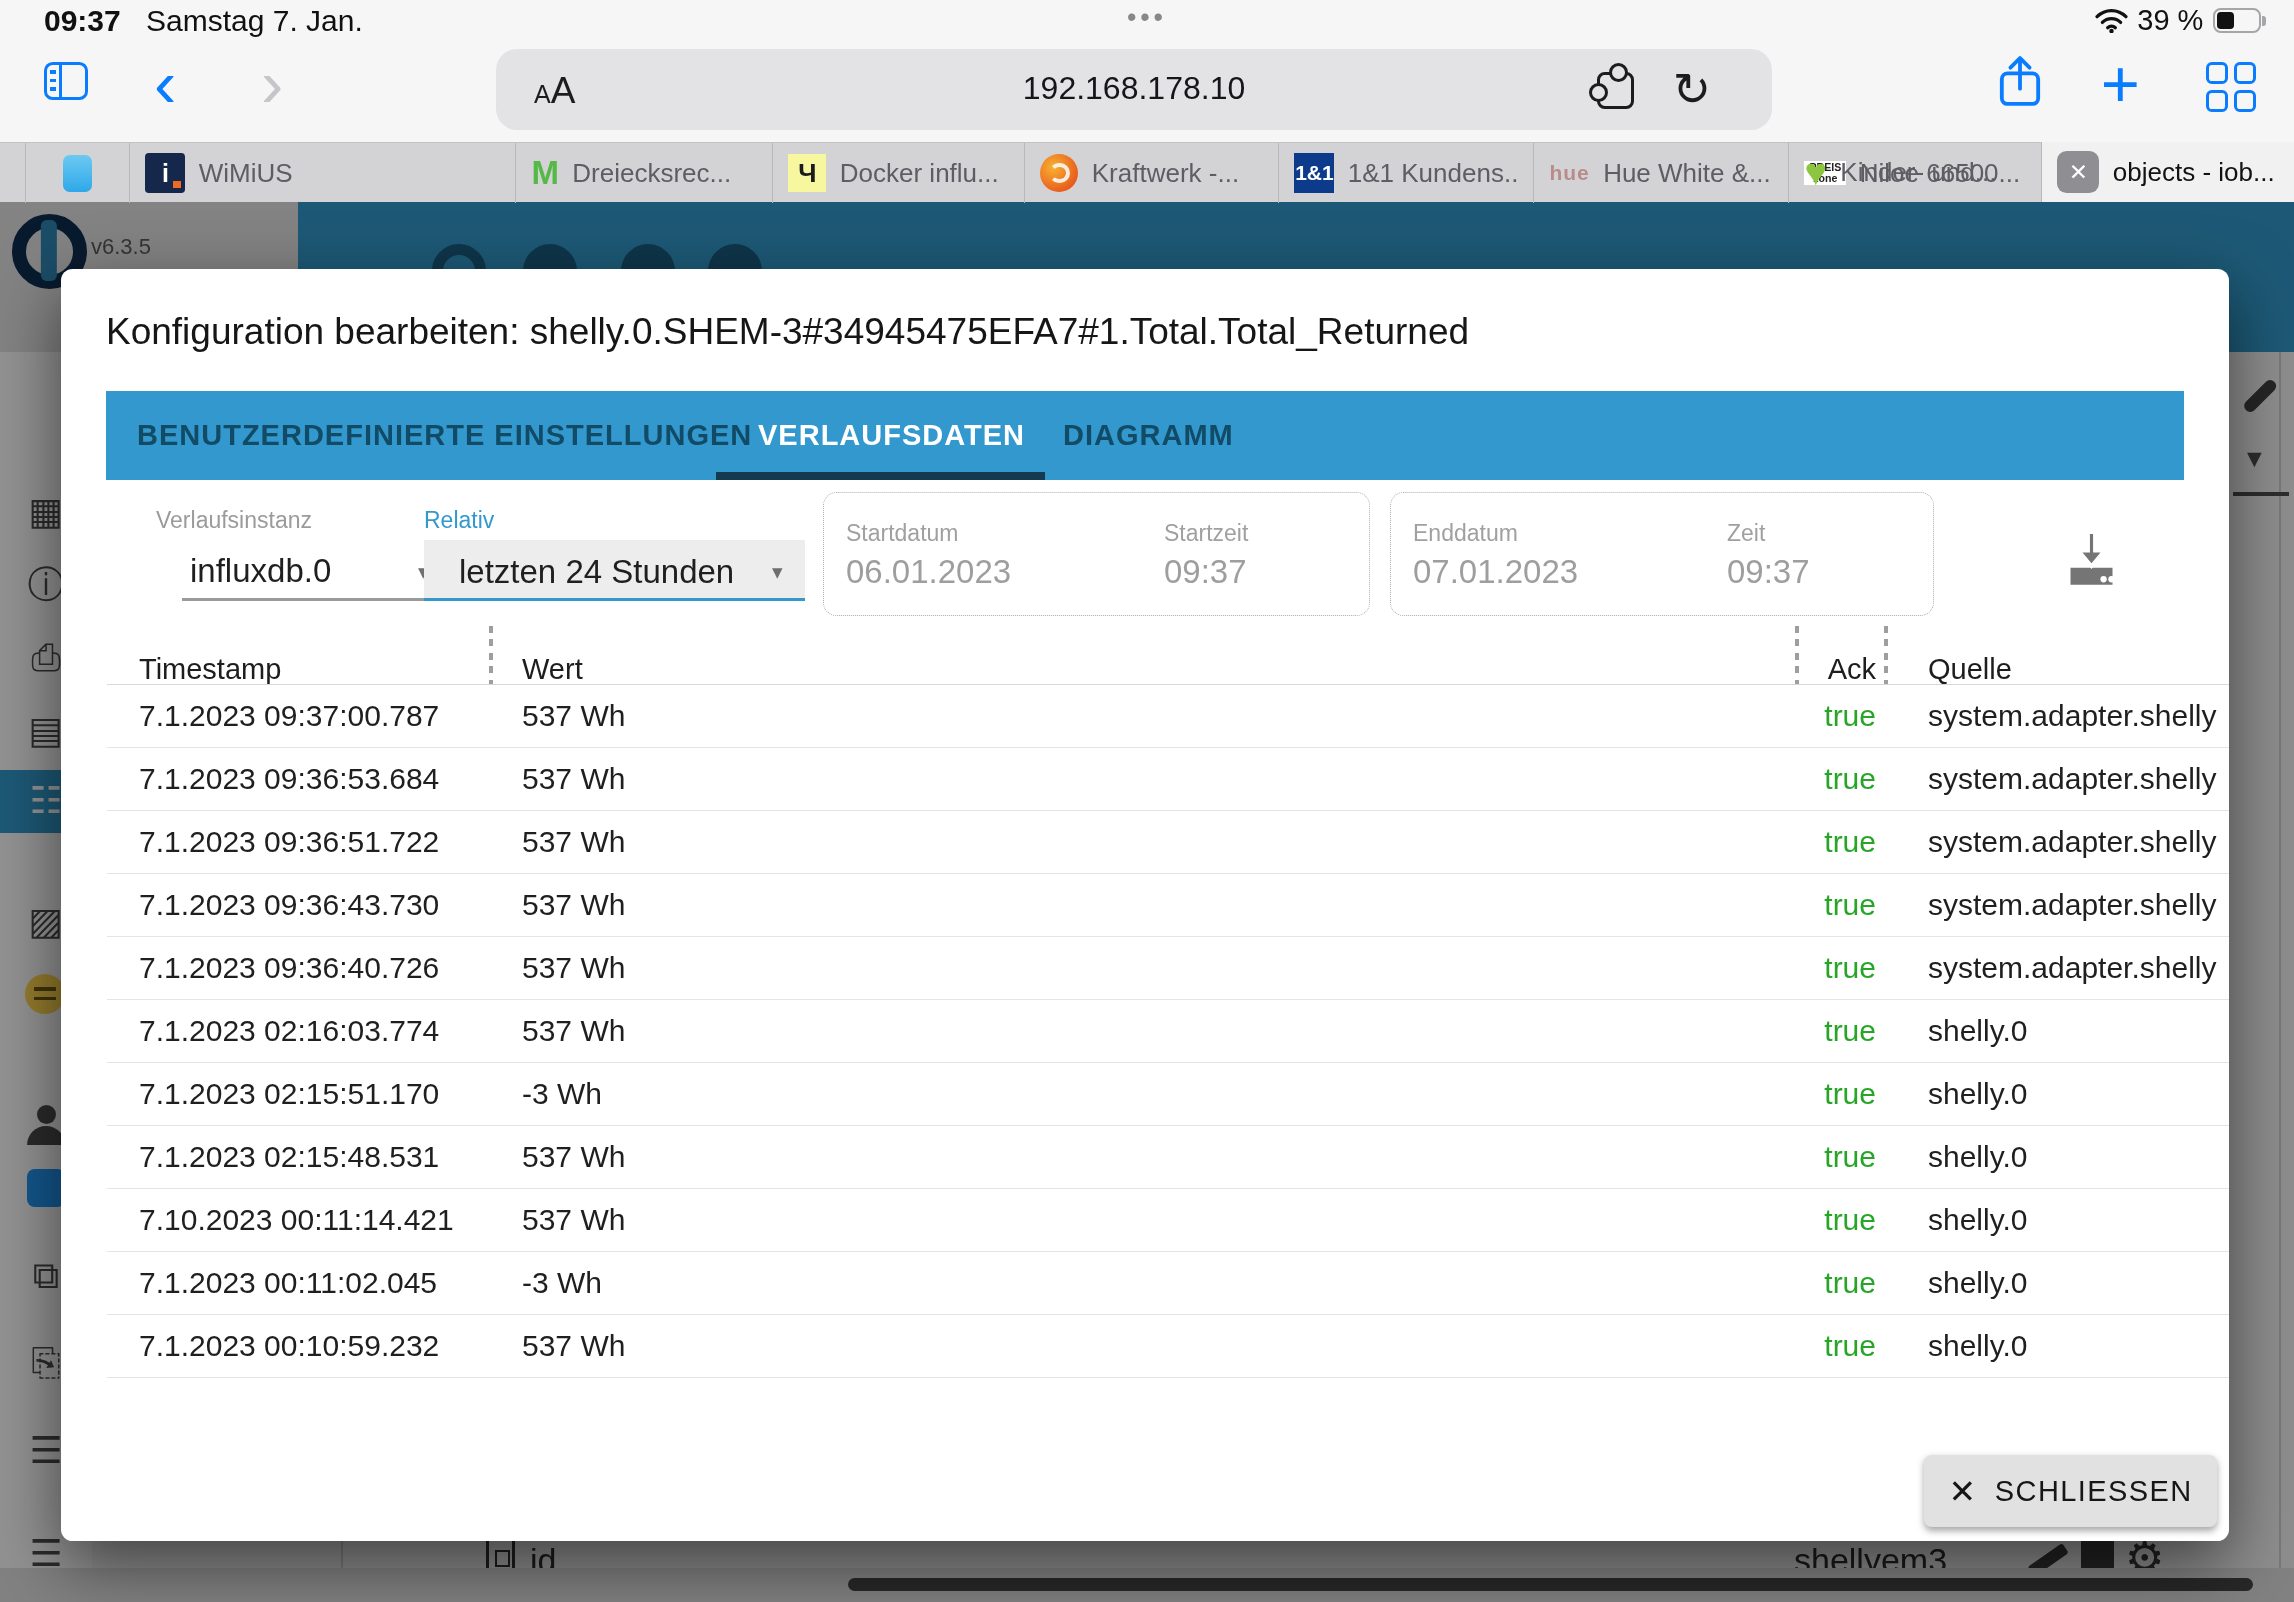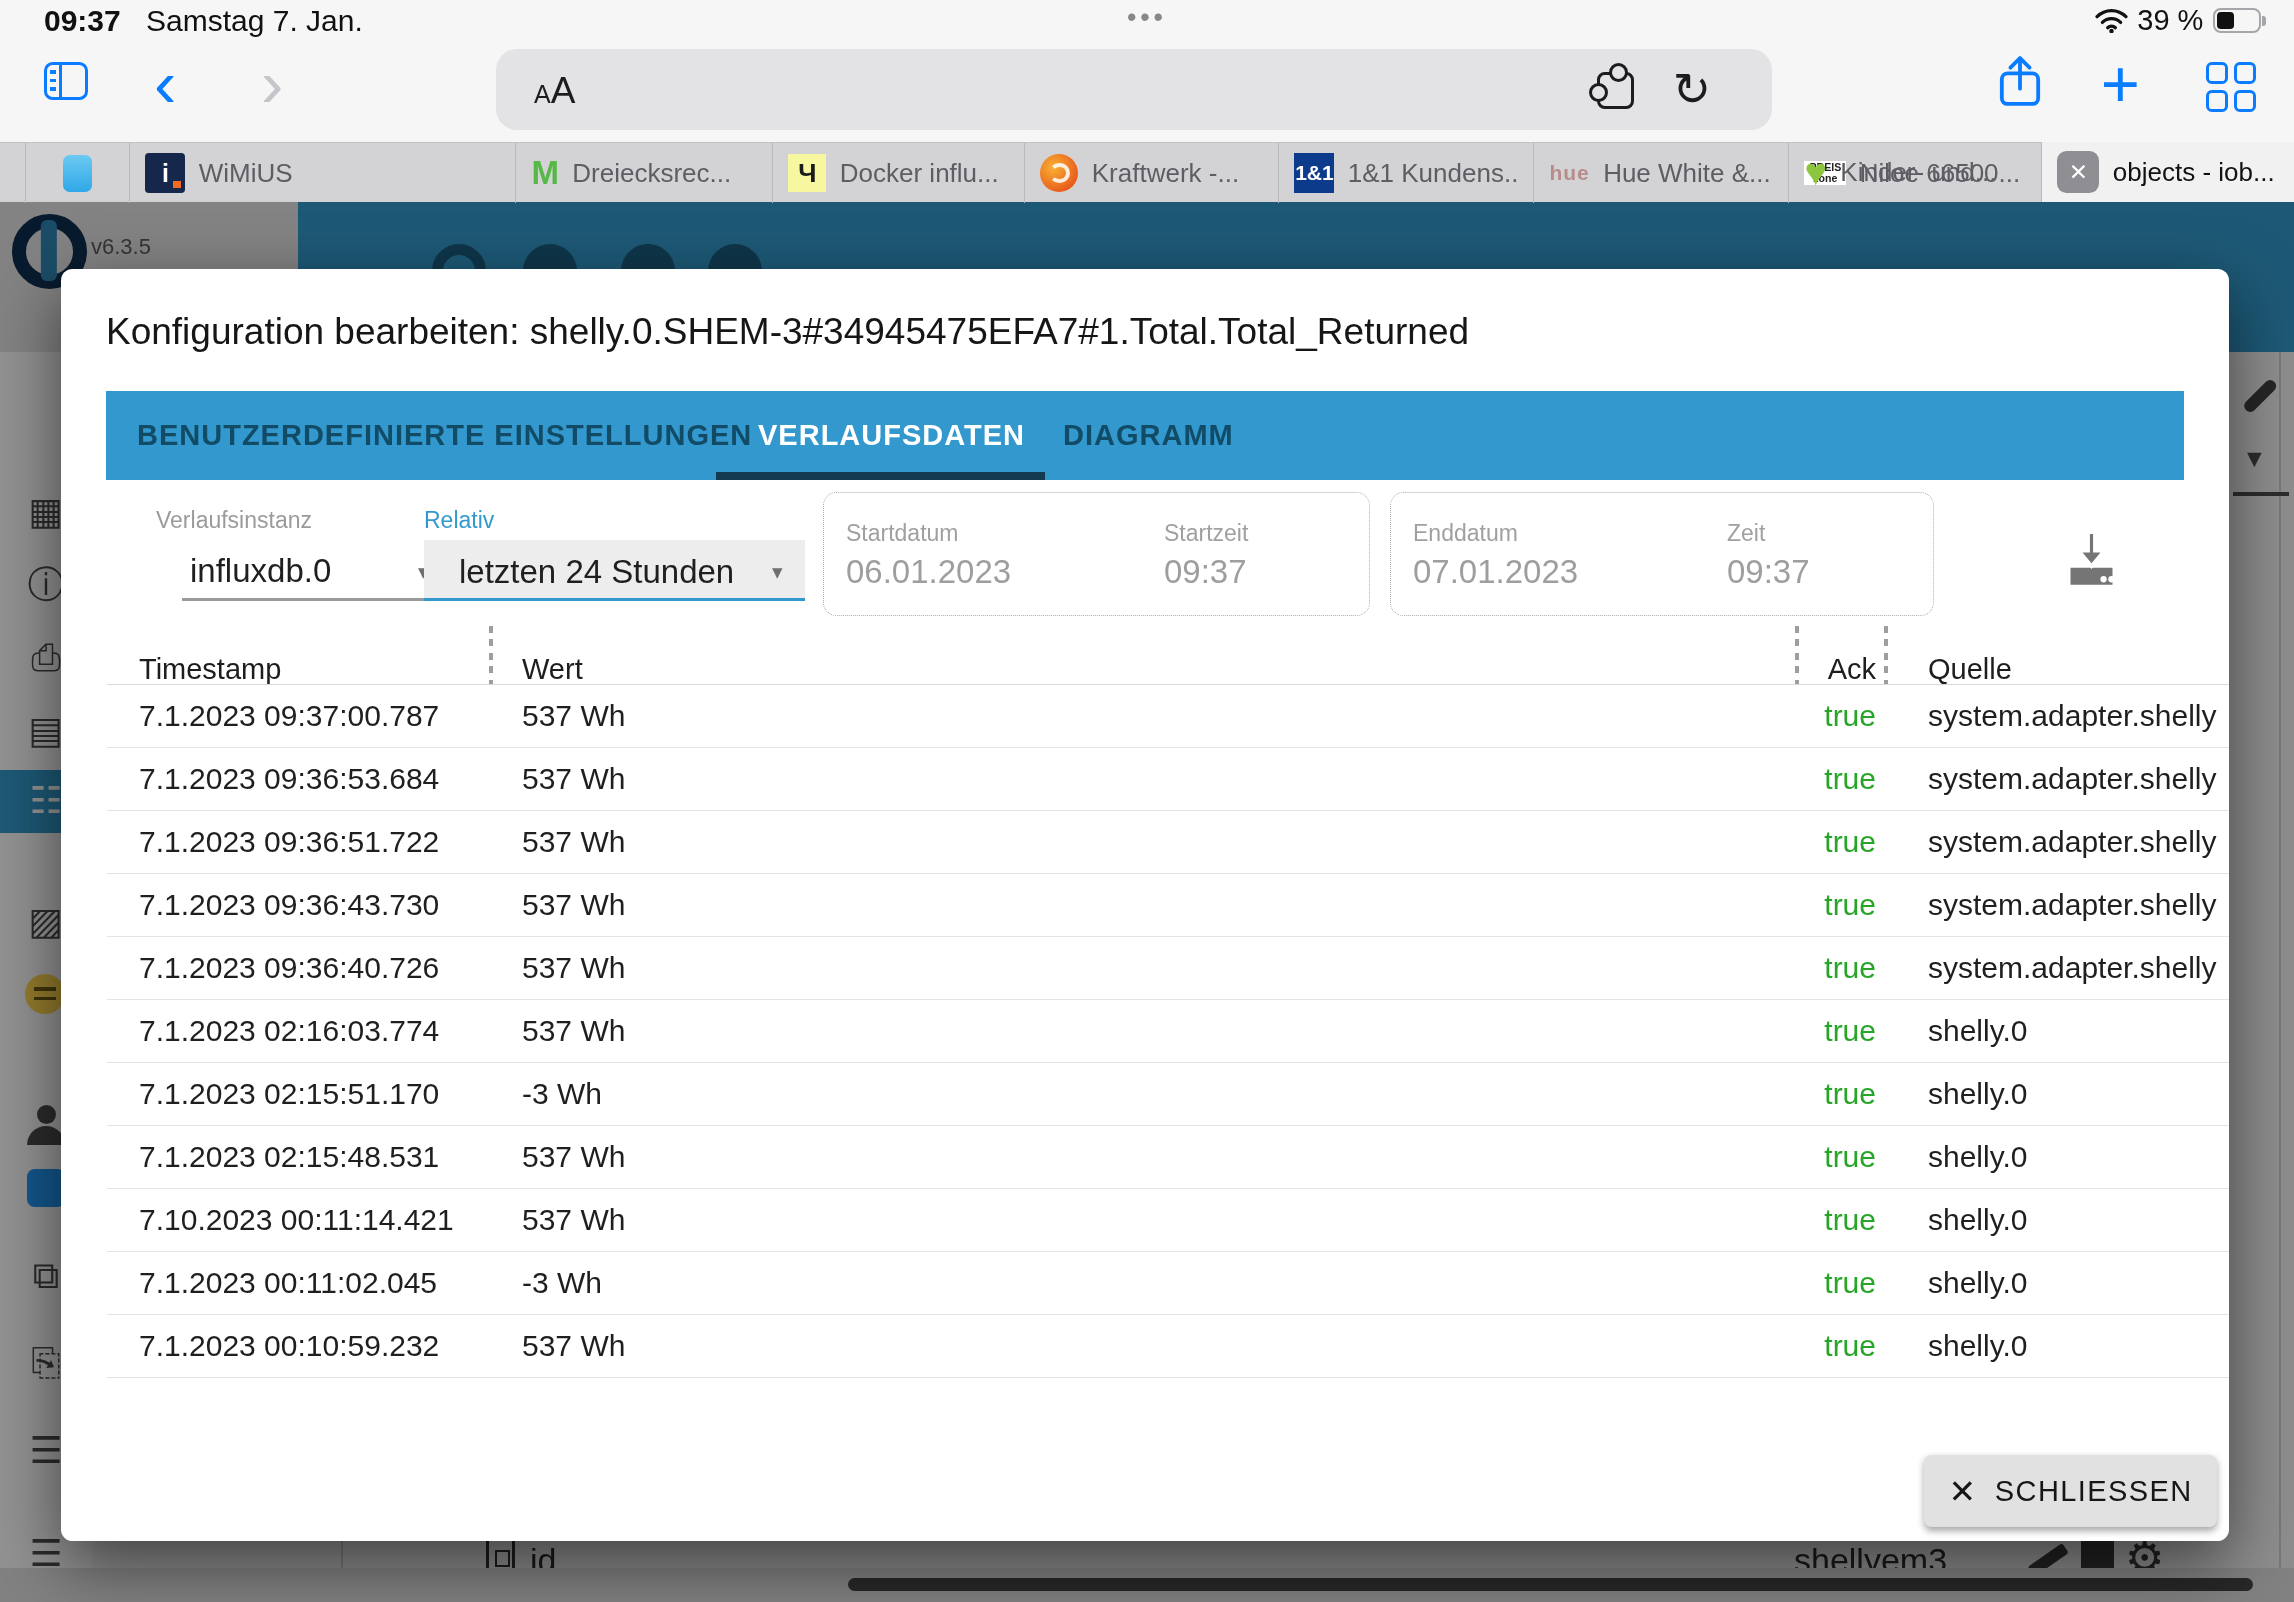--- a/index.html
+++ b/index.html
@@ -158,20 +158,21 @@
         </span>
     </div>
   </div>
 
   <div class="toolbar">
     <div class="tb-sidebar"></div>
     <div class="tb-back">‹</div>
     <div class="tb-fwd">›</div>
     <div class="tb-pill">
       <span class="tb-aa"><span class="a1">A</span><span class="a2">A</span></span>
+      <div class="tb-url">192.168.178.10</div>
       <div class="tb-puzzle"></div>
       <div class="tb-reload">↻</div>
     </div>
     <svg class="tb-share" viewBox="0 0 46 56">
       <rect x="4" y="20" width="38" height="32" rx="6" fill="none" stroke="#0a7cff" stroke-width="4"></rect>
       <path d="M23 36 V6 M13 14 L23 4 L33 14" fill="none" stroke="#0a7cff" stroke-width="4" stroke-linecap="round" stroke-linejoin="round"></path>
     </svg>
     <div class="tb-plus">+</div>
     <div class="tb-grid">
       <div></div>

